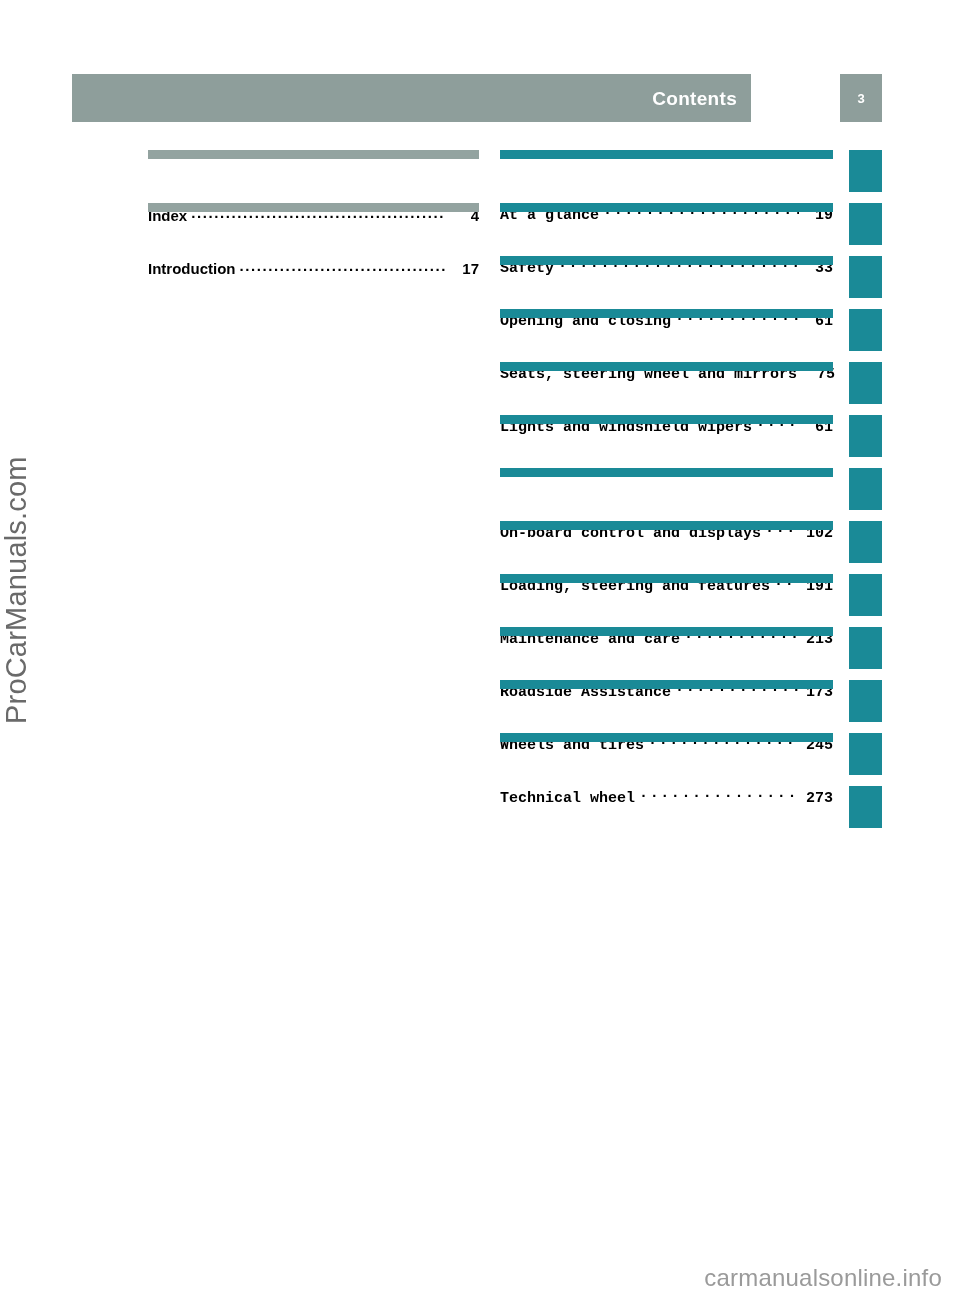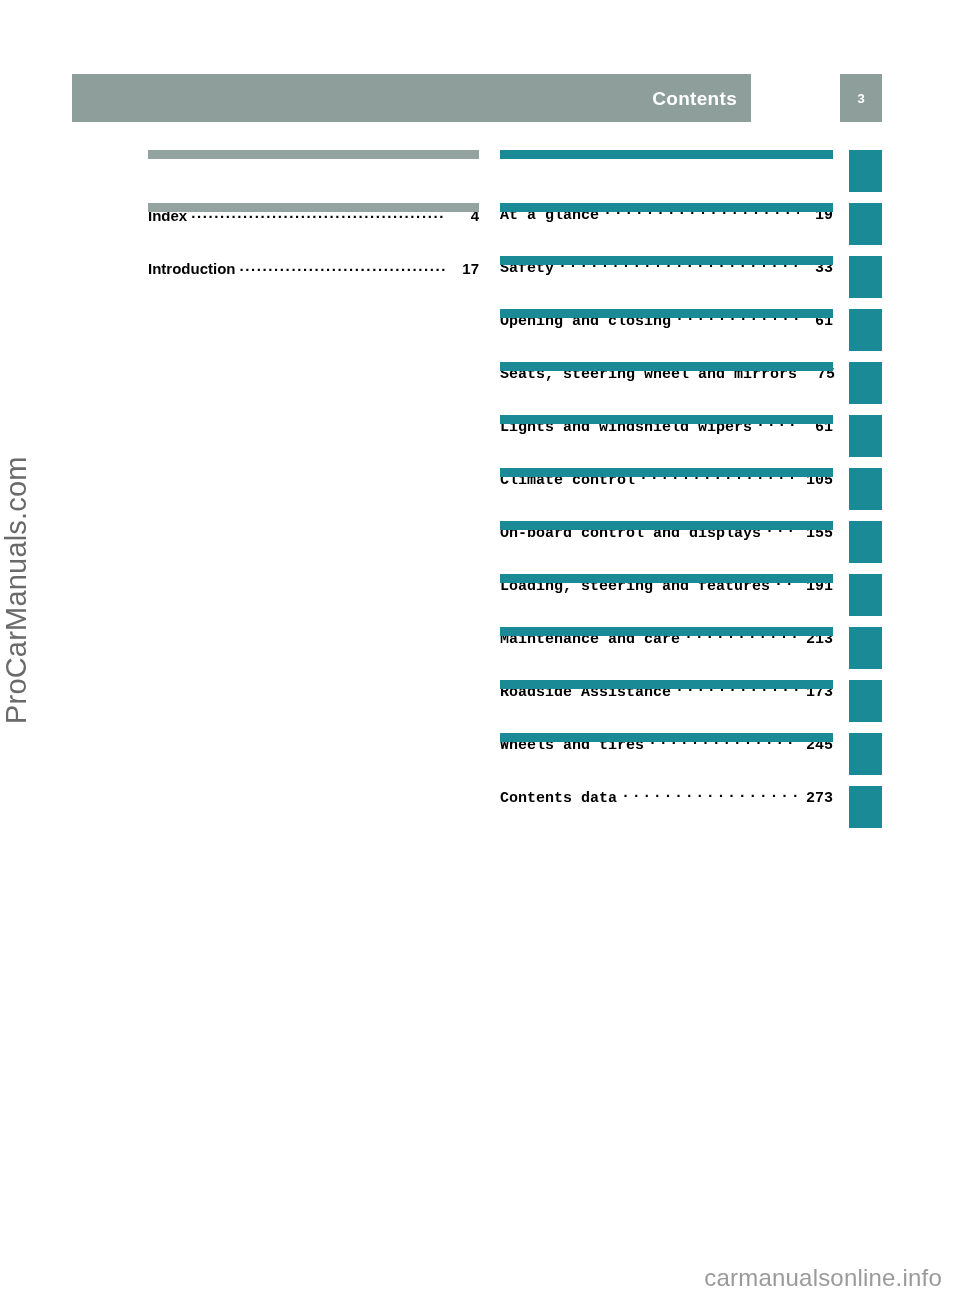--- a/index.html
+++ b/index.html
@@ -223,32 +223,27 @@
       <div class="toc-entry">
         <div class="entry-rule rule-teal"></div>
         <div class="entry-line">
           <span class="entry-label">Lights and windshield wipers</span>
           <span class="entry-dots"></span>
           <span class="entry-page">61</span>
         </div>
       </div>
       <div class="toc-entry">
         <div class="entry-rule rule-teal"></div>
-        <div class="entry-line">
-          <span class="entry-label">Climate control</span>
-          <span class="entry-dots"></span>
-          <span class="entry-page">105</span>
-        </div>
       </div>
       <div class="toc-entry">
         <div class="entry-rule rule-teal"></div>
         <div class="entry-line">
           <span class="entry-label">On-board control and displays</span>
           <span class="entry-dots"></span>
-          <span class="entry-page">155</span>
+          <span class="entry-page">102</span>
         </div>
       </div>
       <div class="toc-entry">
         <div class="entry-rule rule-teal"></div>
         <div class="entry-line">
           <span class="entry-label">Loading, steering and features</span>
           <span class="entry-dots"></span>
           <span class="entry-page">191</span>
         </div>
       </div>
@@ -272,21 +267,21 @@
         <div class="entry-rule rule-teal"></div>
         <div class="entry-line">
           <span class="entry-label">Wheels and tires</span>
           <span class="entry-dots"></span>
           <span class="entry-page">245</span>
         </div>
       </div>
       <div class="toc-entry">
         <div class="entry-rule rule-teal"></div>
         <div class="entry-line">
-          <span class="entry-label">Contents data</span>
+          <span class="entry-label">Technical wheel</span>
           <span class="entry-dots"></span>
           <span class="entry-page">273</span>
         </div>
       </div>
     </div>
 
   <div class="tab-strip" id="tab-strip">
       <div class="tab-block" style="background: rgb(26, 138, 151);"></div>
       <div class="tab-block" style="background: rgb(26, 138, 151);"></div>
       <div class="tab-block" style="background: rgb(26, 138, 151);"></div>

